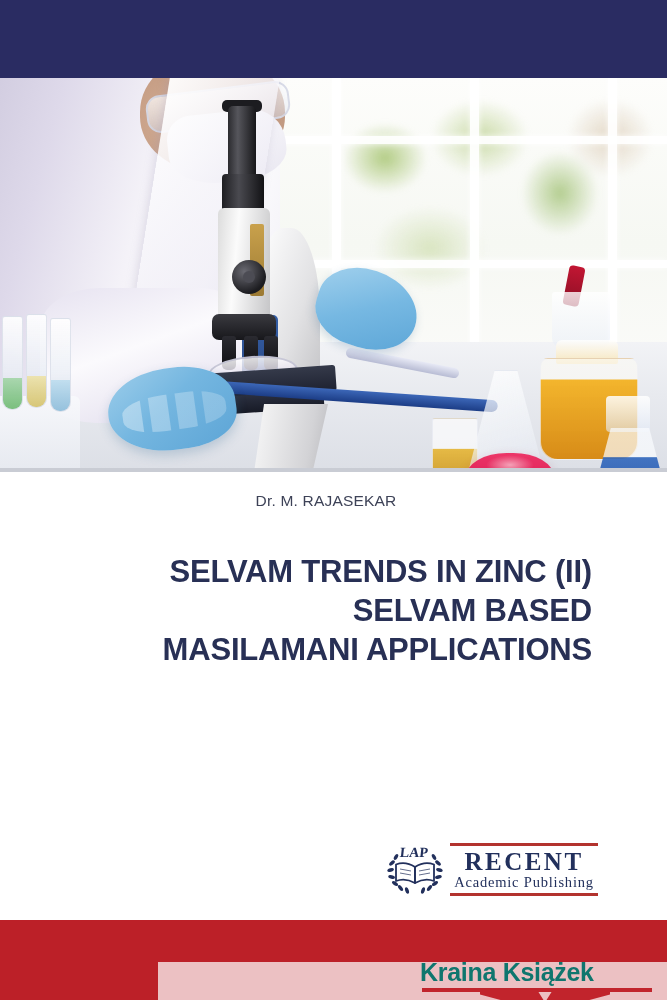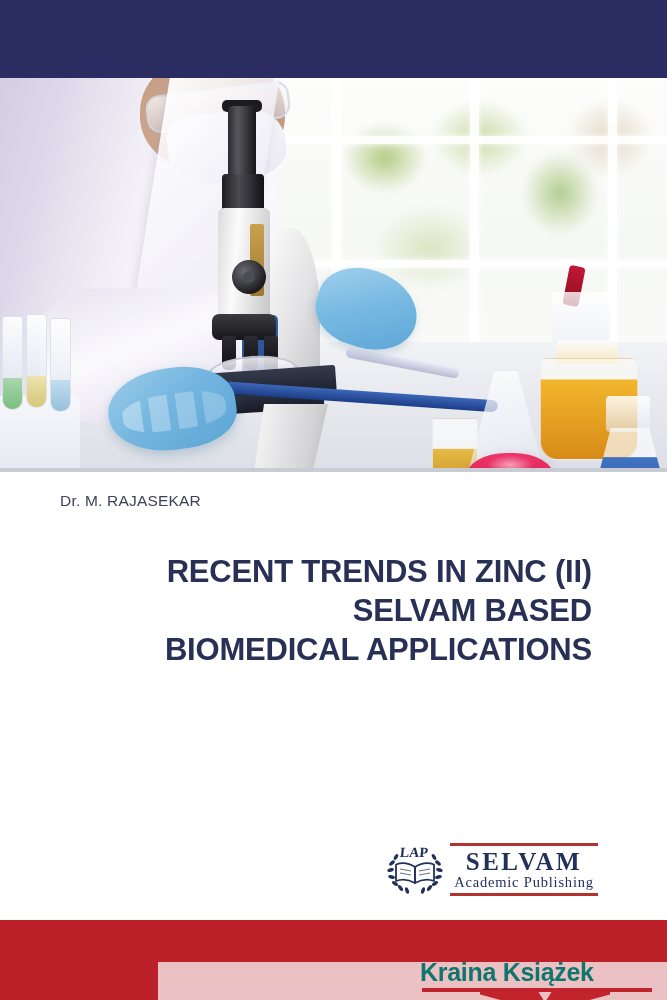--- a/index.html
+++ b/index.html
@@ -391,21 +391,21 @@
     width: 58px; height: 56px;
     background: linear-gradient(180deg, rgba(255,255,255,.8), rgba(230,236,246,.55));
     border-radius: 3px 3px 10px 10px;
   }
 
   
   .authors {
     position: absolute;
     left: 60px; top: 490px;
     width: 532px;
-    text-align: left;
+    text-align: center;
     color: #3d4257;
     font-size: 15.5px;
     line-height: 21px;
     letter-spacing: .2px;
   }
   .title {
     position: absolute;
     left: 60px; top: 552px;
     width: 532px;
     text-align: right;
@@ -579,23 +579,23 @@
     <div class="fl-red"></div>
 
     <div class="ph-bench-edge"></div>
   </div>
 
   <div class="authors">
     <div>Dr. M. RAJASEKAR</div>
   </div>
 
   <div class="title">
-    <span class="tline">RECENT TRENDS IN ZINC (II)</span>
+    <span class="tline">SELVAM TRENDS IN ZINC (II)</span>
     <span class="tline">SELVAM BASED</span>
-    <span class="tline">BIOMEDICAL APPLICATIONS</span>
+    <span class="tline">MASILAMANI APPLICATIONS</span>
   </div>
 
   <div class="logo">
     <div class="logo-emblem">
       <svg viewBox="0 0 62 52" width="62" height="52" aria-hidden="true">
 
         <g fill="#22305c">
           <ellipse cx="8" cy="20" rx="3.4" ry="1.8" transform="rotate(-42 8 20)"></ellipse>
           <ellipse cx="6.6" cy="27" rx="3.4" ry="1.8" transform="rotate(-18 6.6 27)"></ellipse>
           <ellipse cx="7.6" cy="34" rx="3.4" ry="1.8" transform="rotate(12 7.6 34)"></ellipse>
@@ -621,21 +621,21 @@
           <line x1="16" y1="30" x2="27" y2="32"></line>
           <line x1="35" y1="28" x2="46" y2="26"></line>
           <line x1="35" y1="32" x2="46" y2="30"></line>
         </g>
 
         <text x="31" y="14" text-anchor="middle" font-family="Liberation Serif, serif" font-size="14" font-weight="bold" fill="#22305c" transform="skewX(-6)">LAP</text>
       </svg>
     </div>
     <div class="logo-text">
       <div class="logo-rule top"></div>
-      <div class="logo-lambert">SELVAM</div>
+      <div class="logo-lambert">RECENT</div>
       <div class="logo-academic">Academic Publishing</div>
       <div class="logo-rule bot"></div>
     </div>
   </div>
 
   <div class="red-band"></div>
   <div class="wm-box"></div>
   <div class="wm-logo">
     <div class="wm-text">Kraina Książek</div>
     <div class="wm-underline"></div>

